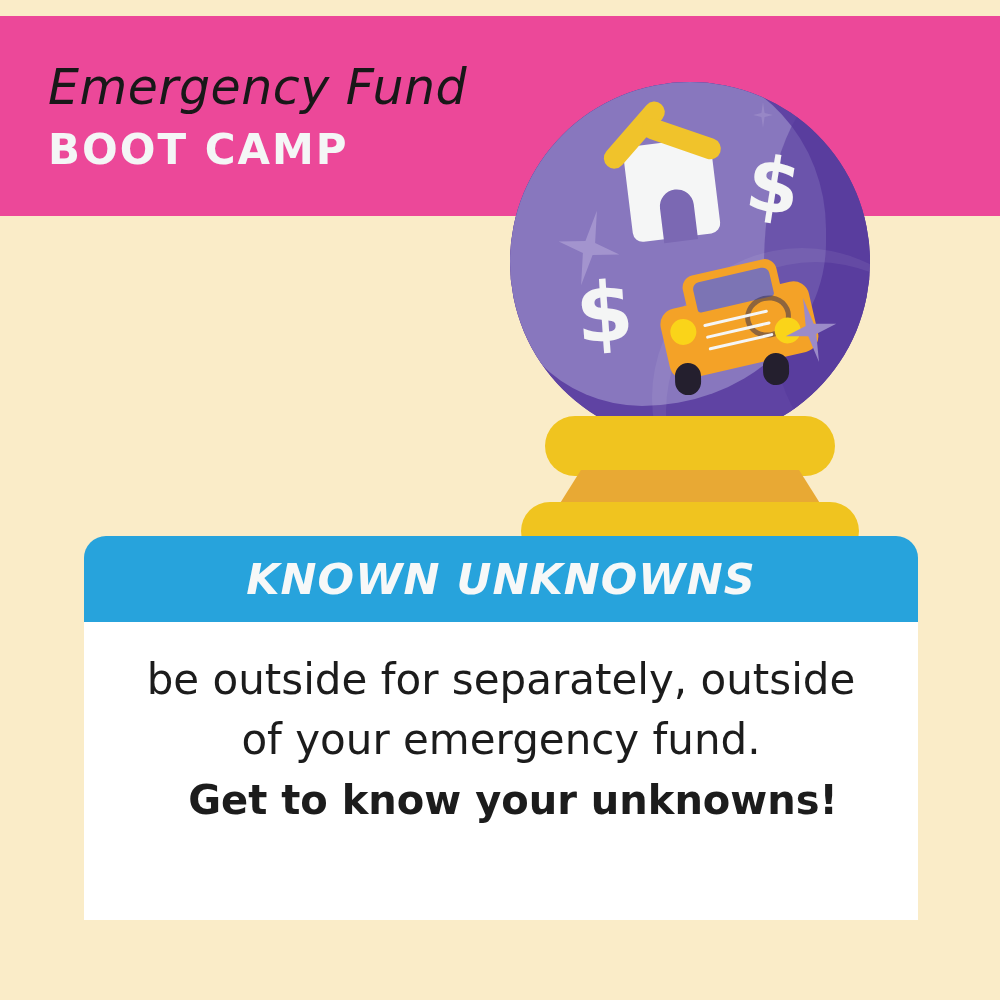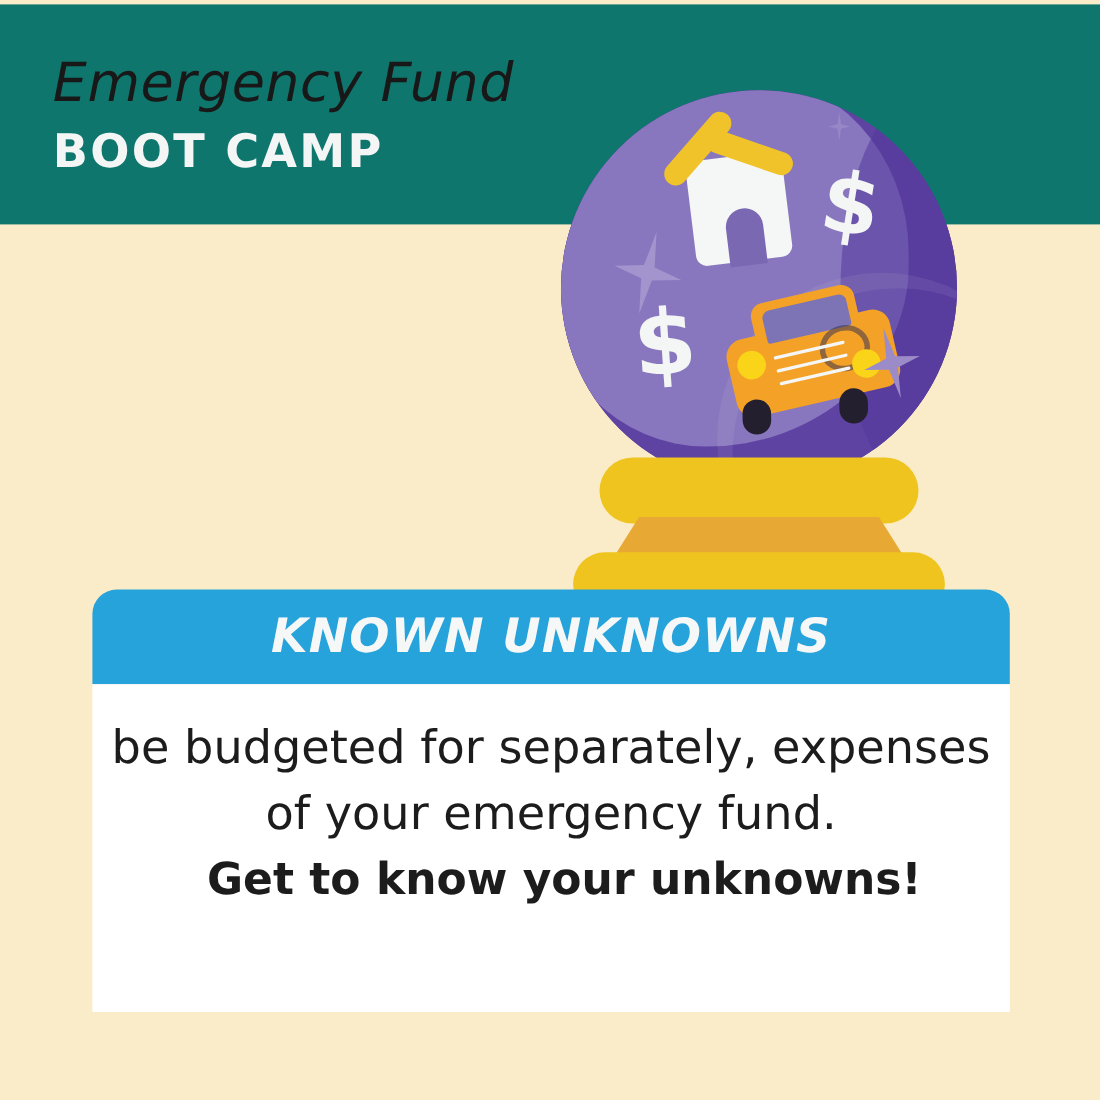--- a/index.html
+++ b/index.html
@@ -20,24 +20,24 @@
     left: 0; top: 0;
     width: 1000px;
     height: 1000px;
     background: #FAECC8;
     overflow: hidden;
   }
 
   
   .header-band {
     position: absolute;
-    left: 0; top: 4px;
+    left: 0; top: 16px;
     width: 1000px;
     height: 200px;
-    background: #0f766e;
+    background: #ec4899;
   }
   .title-block {
     position: absolute;
     left: 48px;
     top: 44px;
     width: 520px;
   }
   .title-top {
     font-family: "DejaVu Sans", sans-serif;
     font-style: italic;
@@ -404,19 +404,19 @@
     <div class="base-top"></div>
     <div class="base-mid"></div>
     <div class="base-bottom"></div>
   </div>
 
   <div class="card">
     <div class="card-header">
       <div class="card-header-text">KNOWN UNKNOWNS</div>
     </div>
     <div class="card-body">
-      <div class="body-line">be budgeted for separately, expenses</div>
+      <div class="body-line">be outside for separately, outside</div>
       <div class="body-line">of your emergency fund.</div>
       <div class="body-line emphasis">Get to know your unknowns!</div>
     </div>
   </div>
 
 </div>
 
 </body></html>

